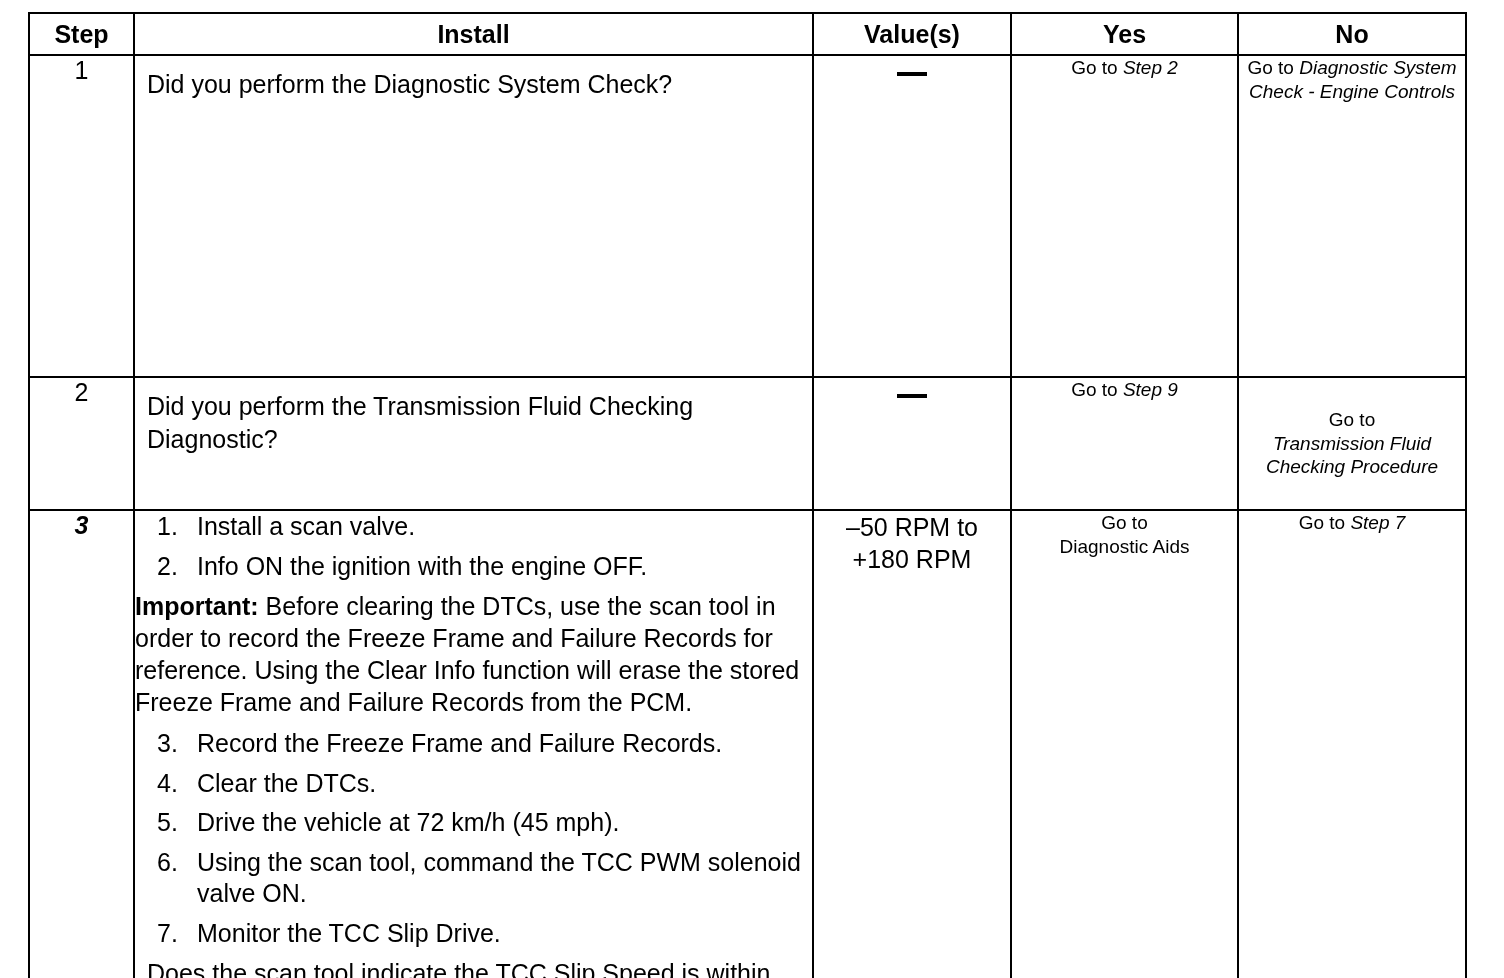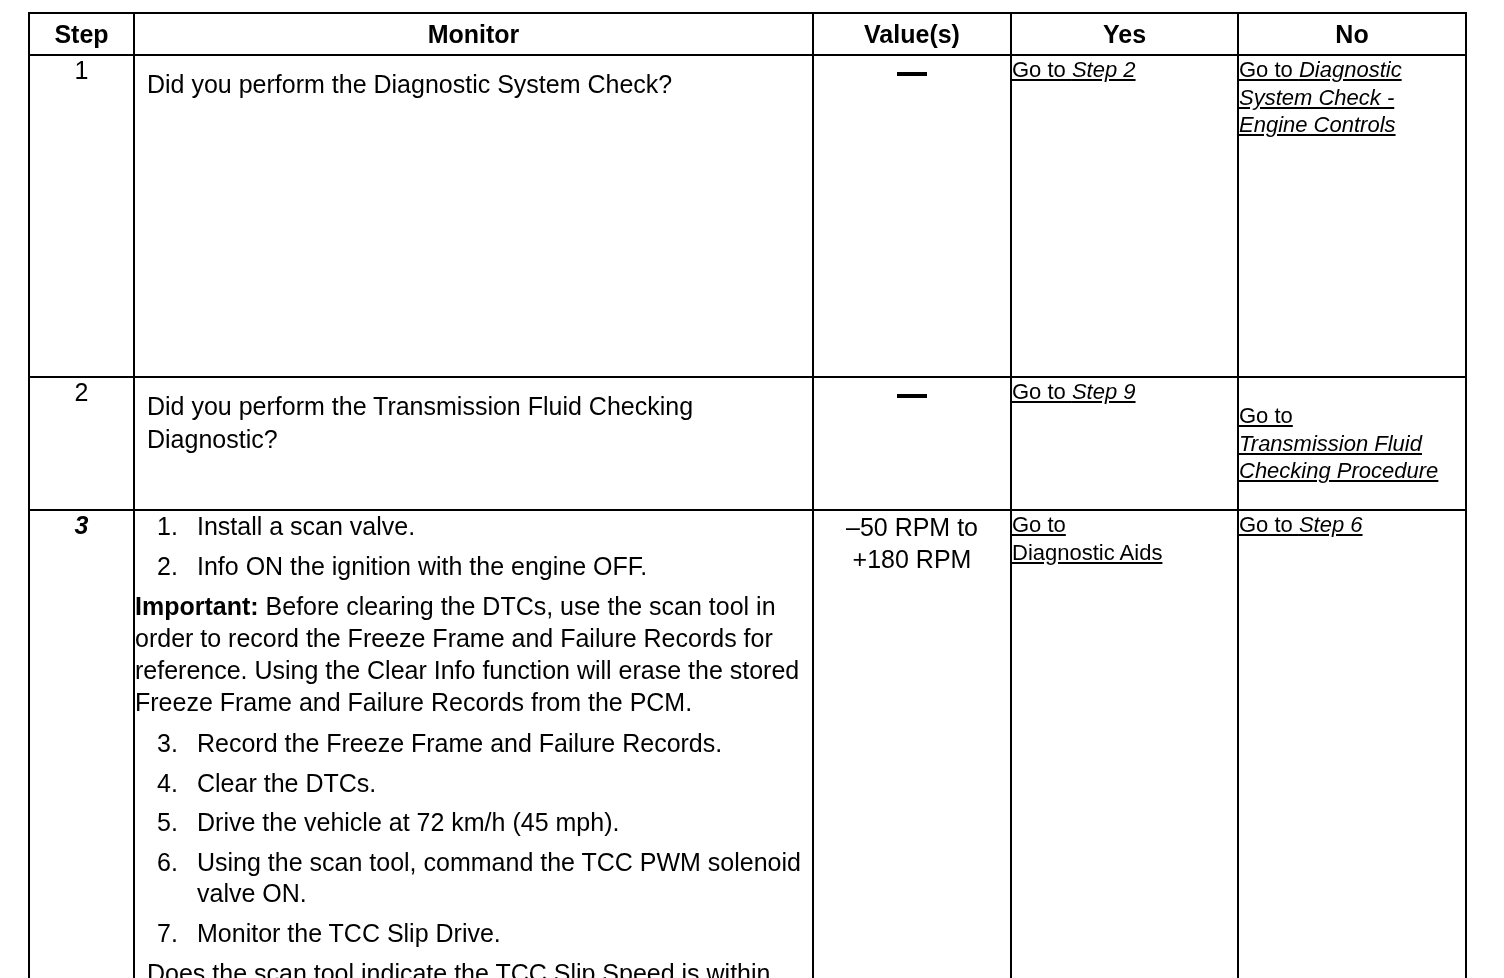--- a/index.html
+++ b/index.html
@@ -105,26 +105,25 @@
   .dash {
     display: inline-block;
     width: 30px;
     height: 4px;
     background: #000;
     vertical-align: middle;
   }
 
   
   td.ans-cell {
-    text-align: left;
-    font-size: 22px;
+    text-align: center;
+    font-size: 19px;
     line-height: 1.26;
     vertical-align: bottom;
     padding: 0 6px 8px 6px;
-    text-decoration: underline;
   }
   td.ans-cell.mid {
     vertical-align: middle;
     padding-bottom: 0;
   }
   .it { font-style: italic; }
   .ans-lines { display: block; }
 </style>
 </head>
 <body>
@@ -136,21 +135,21 @@
       <col class="c-step">
         <col class="c-act">
         <col class="c-val">
         <col class="c-yes">
         <col class="c-no">
     </colgroup>
 
     <thead>
       <tr>
         <th class="outer-top">Step</th>
-        <th class="outer-top">Monitor</th>
+        <th class="outer-top">Install</th>
         <th class="outer-top">Value(s)</th>
         <th class="outer-top">Yes</th>
         <th class="outer-top">No</th>
       </tr>
     </thead>
 
     <tbody>
 
       <tr style="height:322px;">
         <td class="step-cell">1</td>
@@ -204,20 +203,20 @@
         </td>
         <td class="value-cell">
           <span class="ans-lines">–50 RPM to</span>
           <span class="ans-lines">+180 RPM</span>
         </td>
         <td class="ans-cell">
           <span class="ans-lines">Go to</span>
           <span class="ans-lines">Diagnostic Aids</span>
         </td>
         <td class="ans-cell">
-          <span class="ans-lines"><span>Go to </span><span class="it">Step 6</span></span>
+          <span class="ans-lines"><span>Go to </span><span class="it">Step 7</span></span>
         </td>
       </tr>
 
     </tbody>
   </table>
 
 </div>
 
 </body></html>

